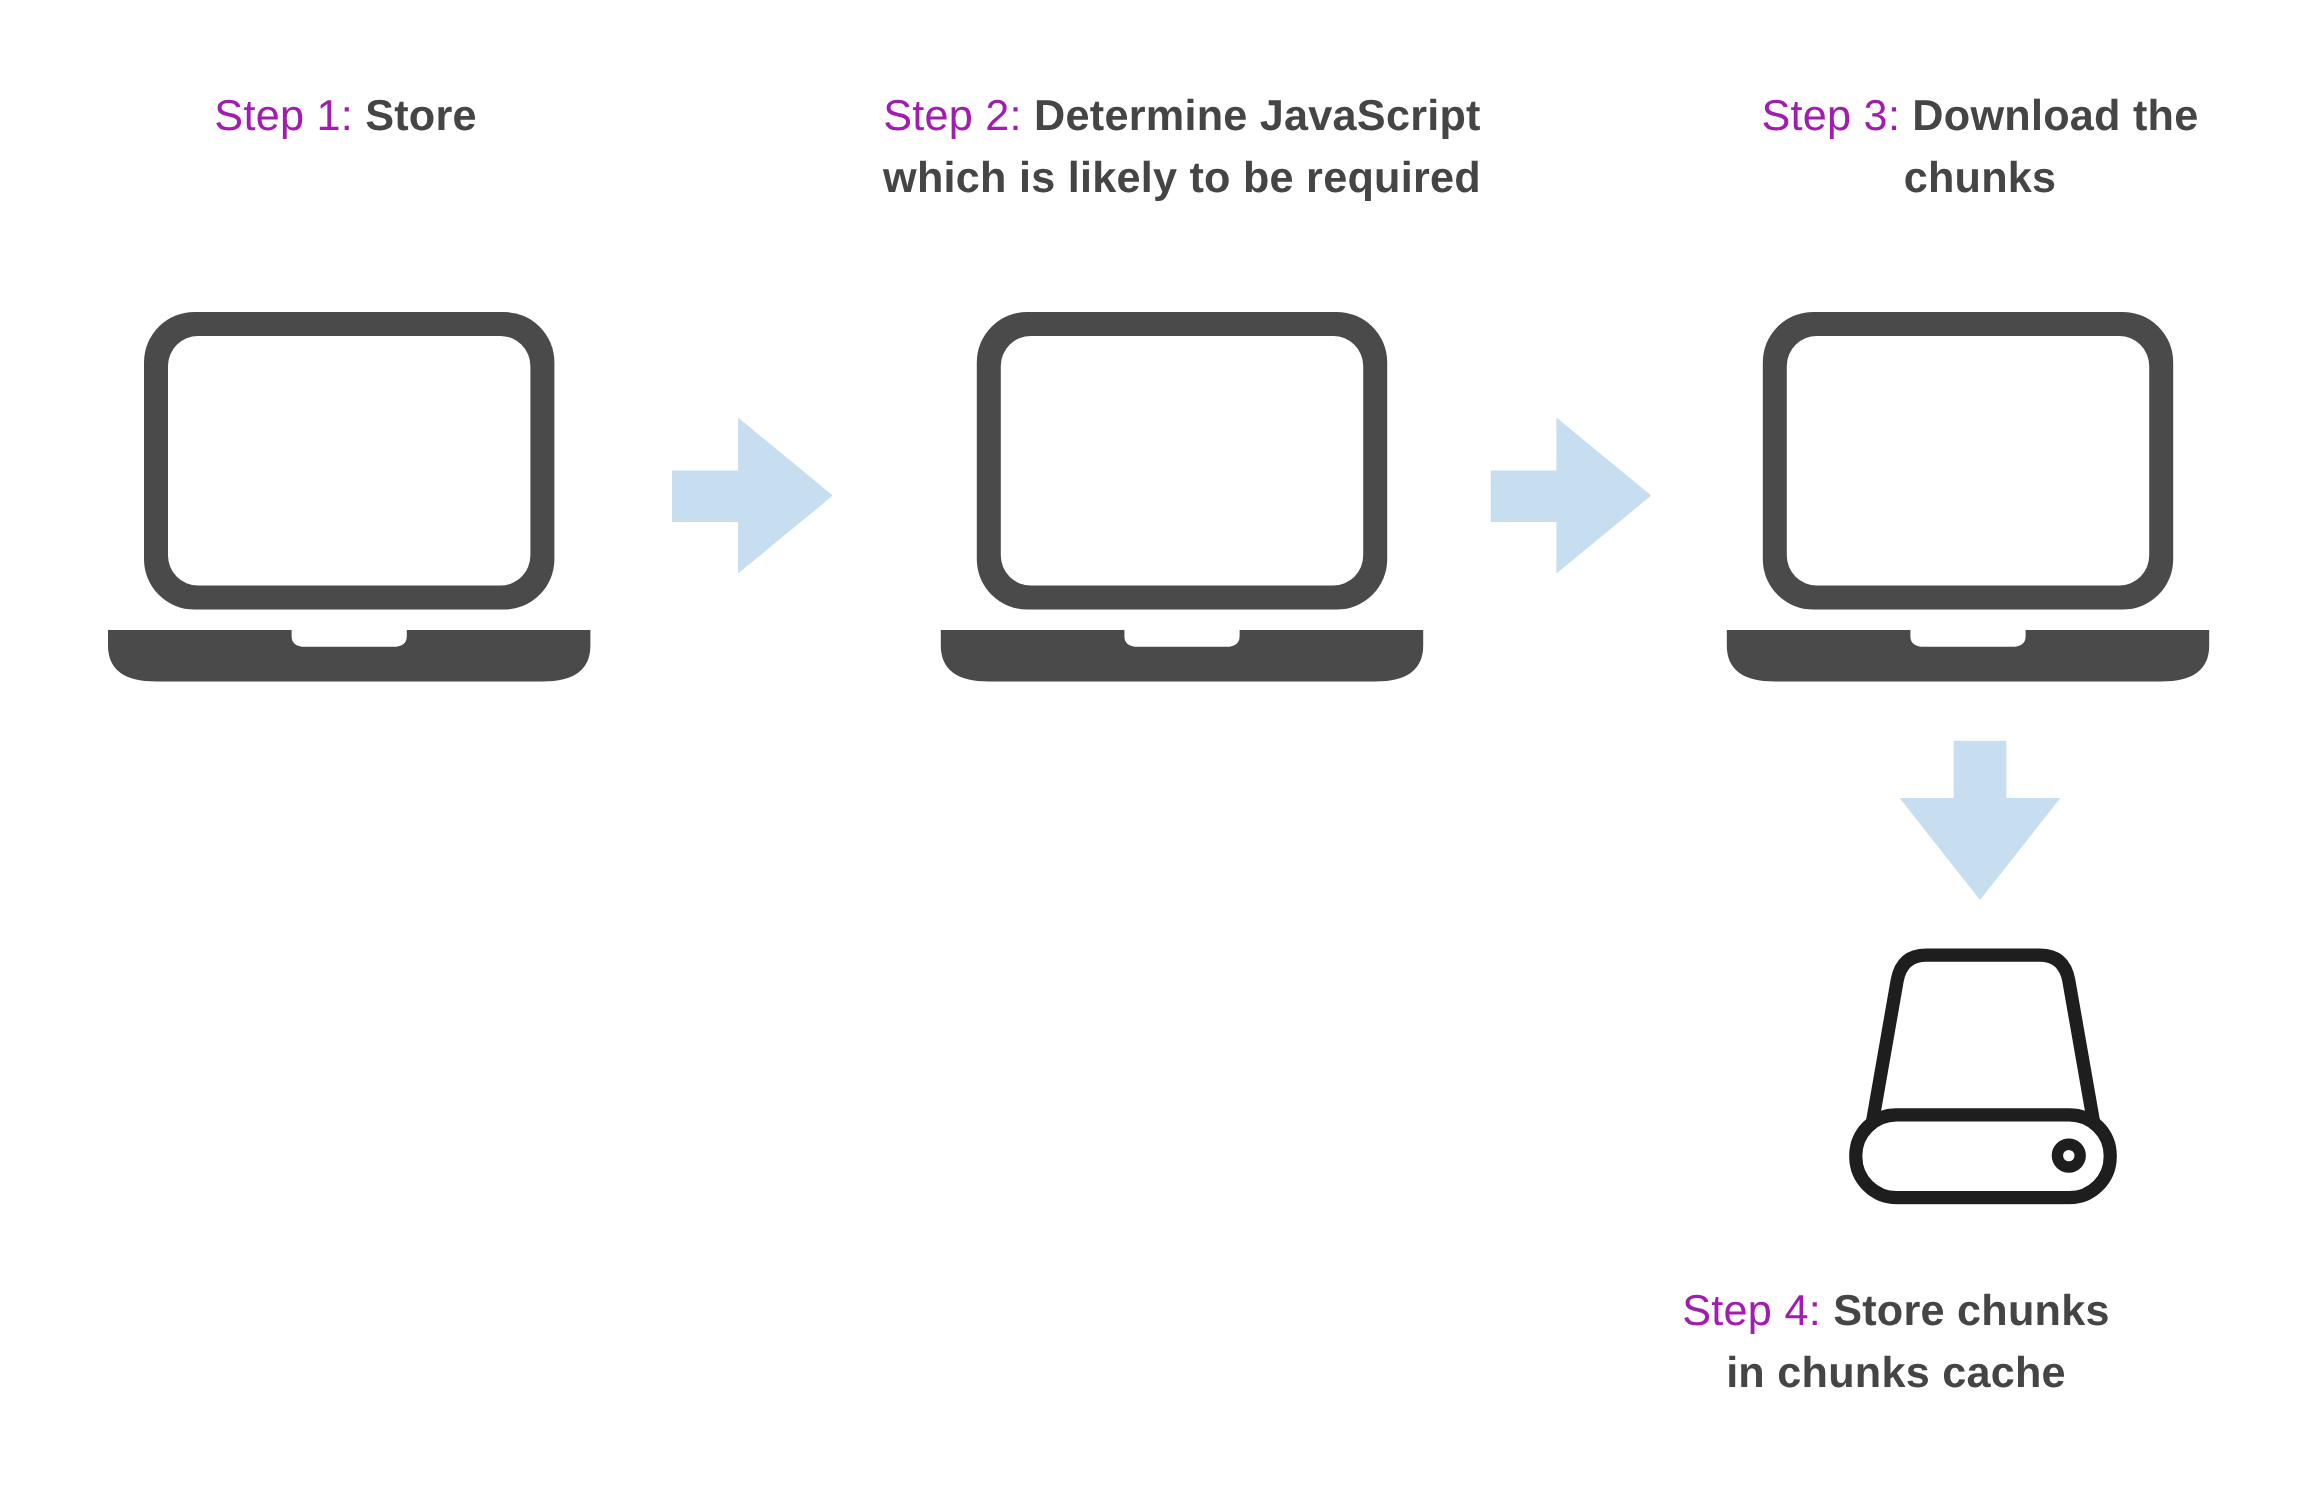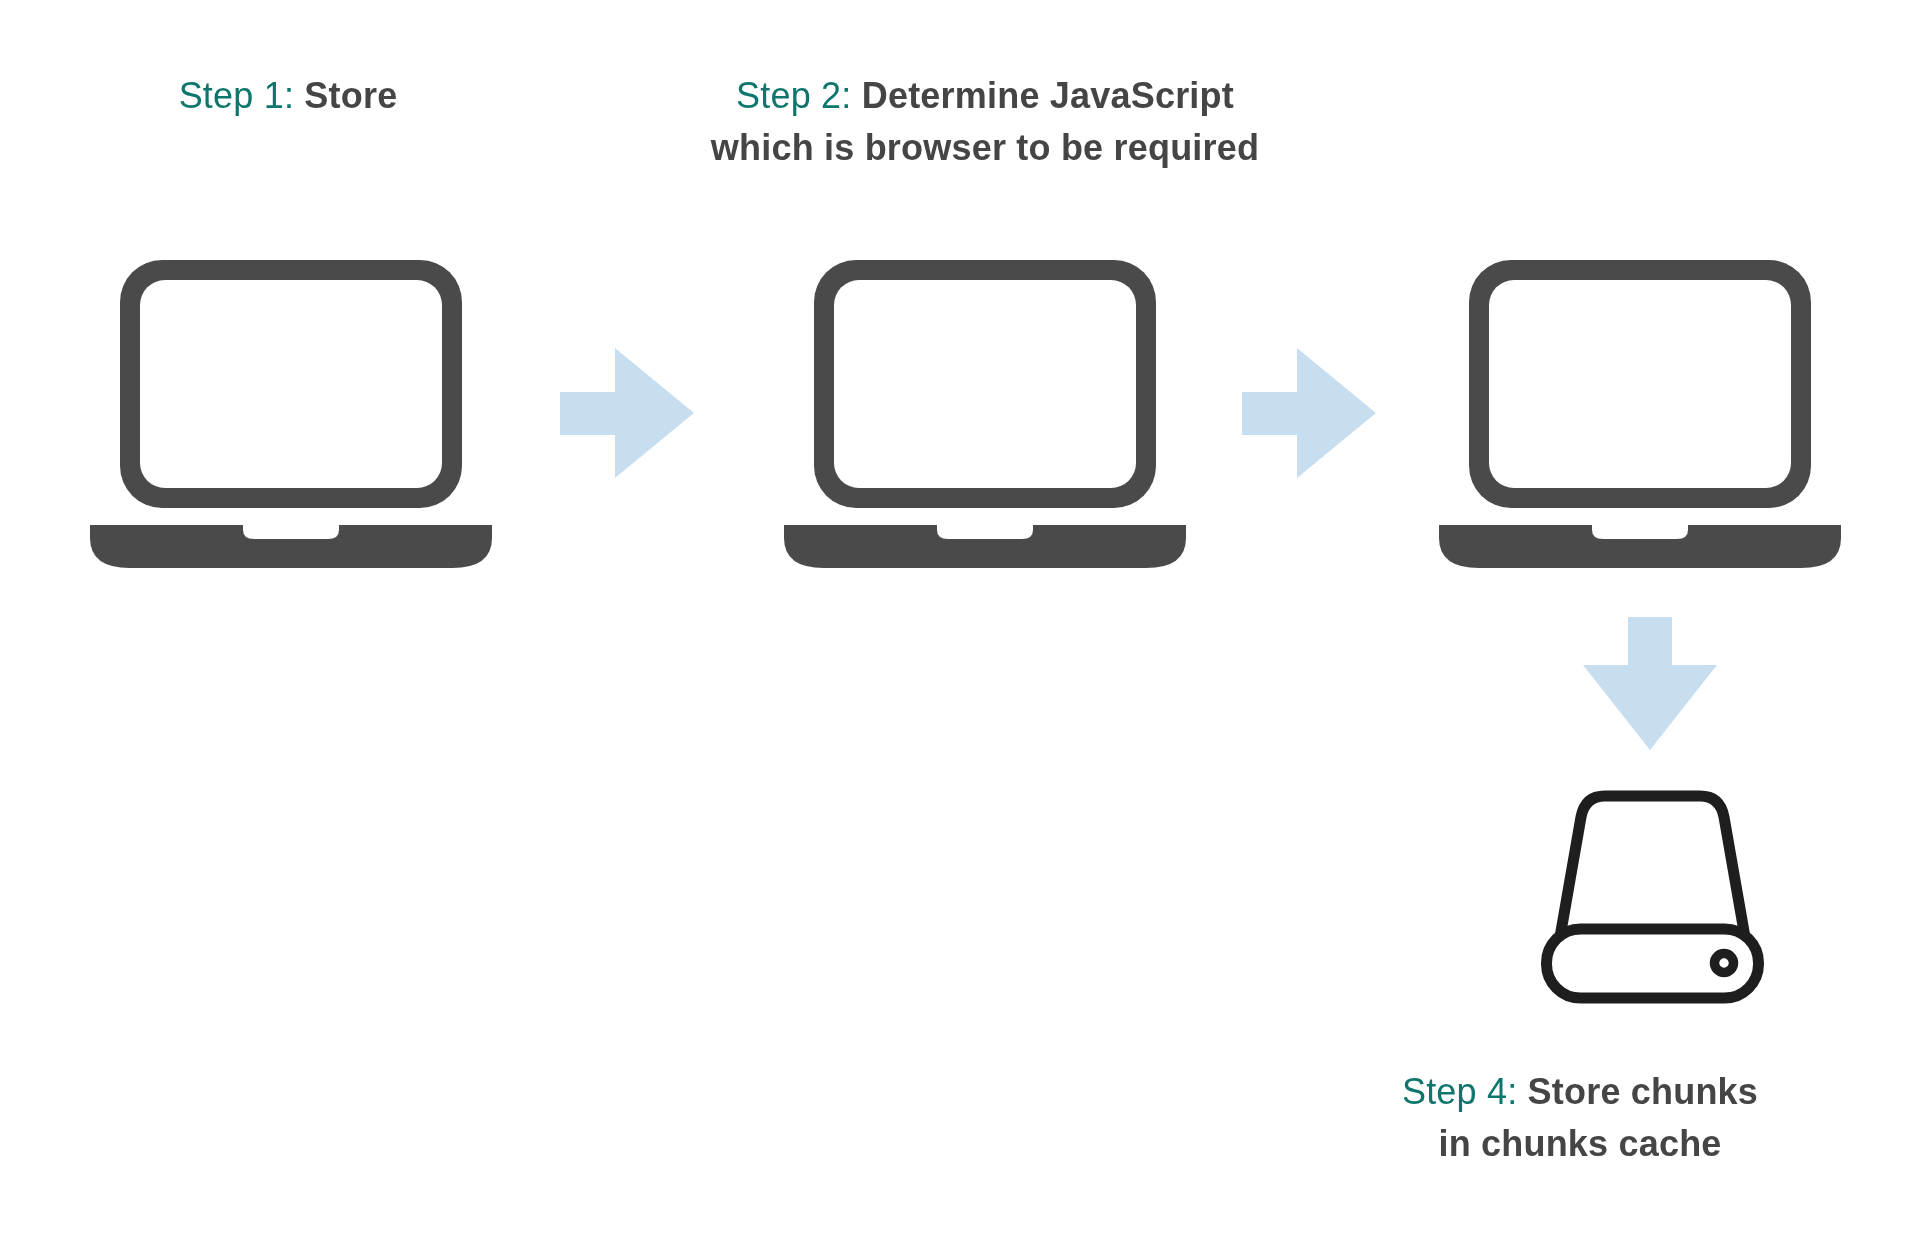--- a/index.html
+++ b/index.html
@@ -19,21 +19,21 @@
   .caption {
     position: absolute;
     text-align: center;
     font-size: 36px;
     line-height: 52px;
     font-weight: 700;
     color: #454545;
     letter-spacing: 0.2px;
   }
   .caption .label {
-    color: #0f766e;
+    color: #a21caf;
     font-weight: 400;
   }
   .caption-1 { left: 63px;  top: 70px;   width: 450px; }
   .caption-2 { left: 695px; top: 70px;   width: 580px; }
   .caption-3 { left: 1430px;top: 70px;   width: 440px; }
   .caption-4 { left: 1390px;top: 1066px; width: 380px; }
 
   
   .laptop {
     position: absolute;
@@ -81,23 +81,29 @@
   <div class="caption caption-1">
     <span class="label">Step 1:</span>
     <span class="bold">Store</span>
     <br>
   </div>
 
   <div class="caption caption-2">
     <span class="label">Step 2:</span>
     <span class="bold">Determine JavaScript</span>
     <br>
-    <span class="bold">which is browser to be required</span>
+    <span class="bold">which is likely to be required</span>
   </div>
 
+  <div class="caption caption-3">
+    <span class="label">Step 3:</span>
+    <span class="bold">Download the</span>
+    <br>
+    <span class="bold">chunks</span>
+  </div>
 
   <svg class="laptop laptop-1" viewBox="0 0 406 313" aria-hidden="true">
     <rect x="32" y="3" width="342" height="248" rx="42" fill="#4a4a4a"></rect>
     <rect x="52" y="23" width="302" height="208" rx="25" fill="#ffffff"></rect>
     <path d="M2 268 H404 V281 Q404 311 364 311 H42 Q2 311 2 281 Z" fill="#4a4a4a"></path>
     <path d="M155 268 v5 q0 9 11 9 h74 q11 0 11 -9 v-5 z" fill="#ffffff"></path>
   </svg>
 
   <div class="arrow-right arrow-right-1"></div>
 

